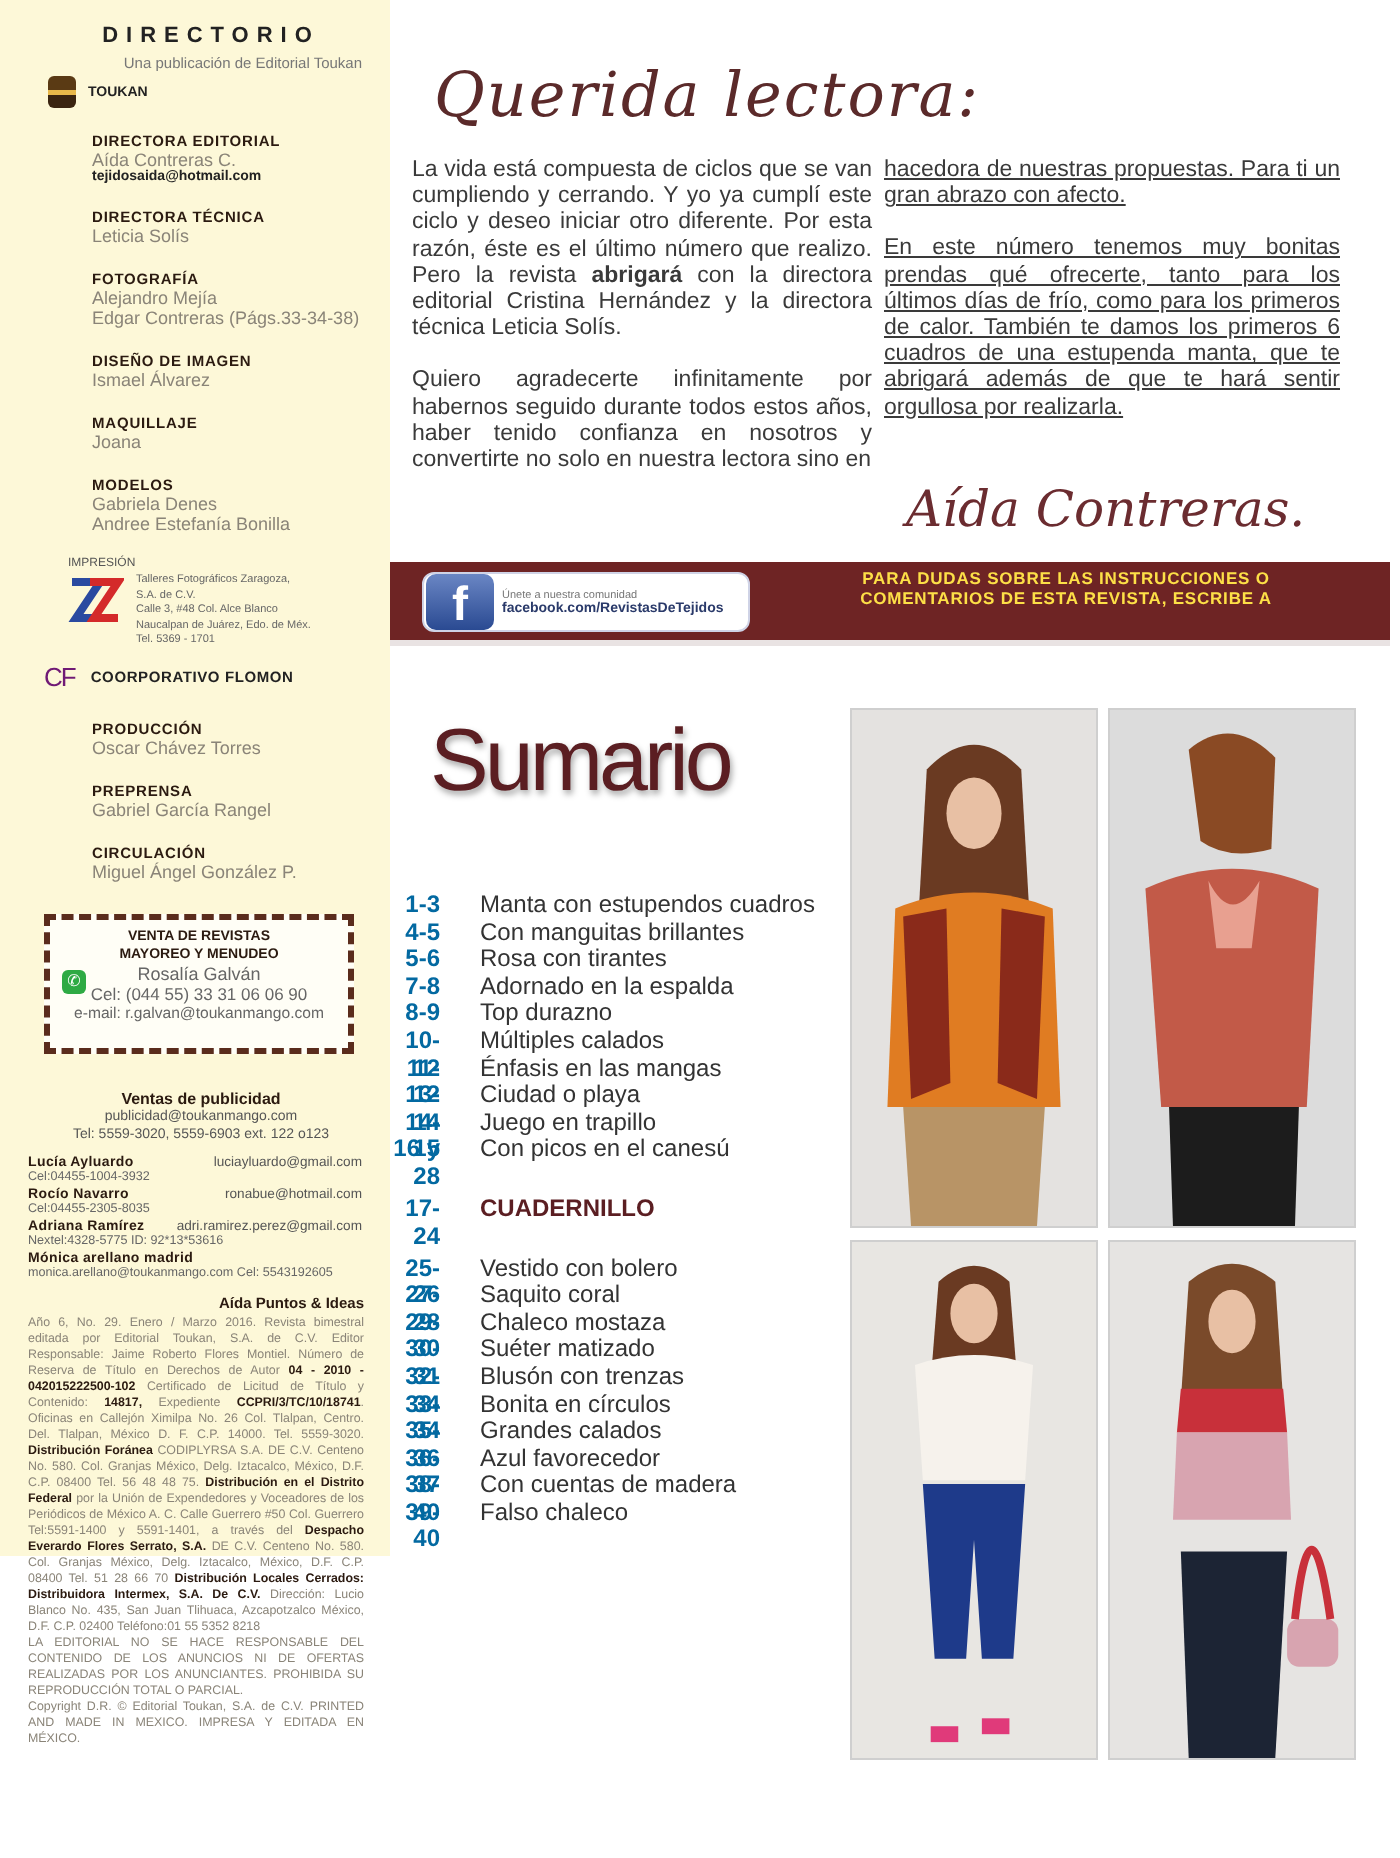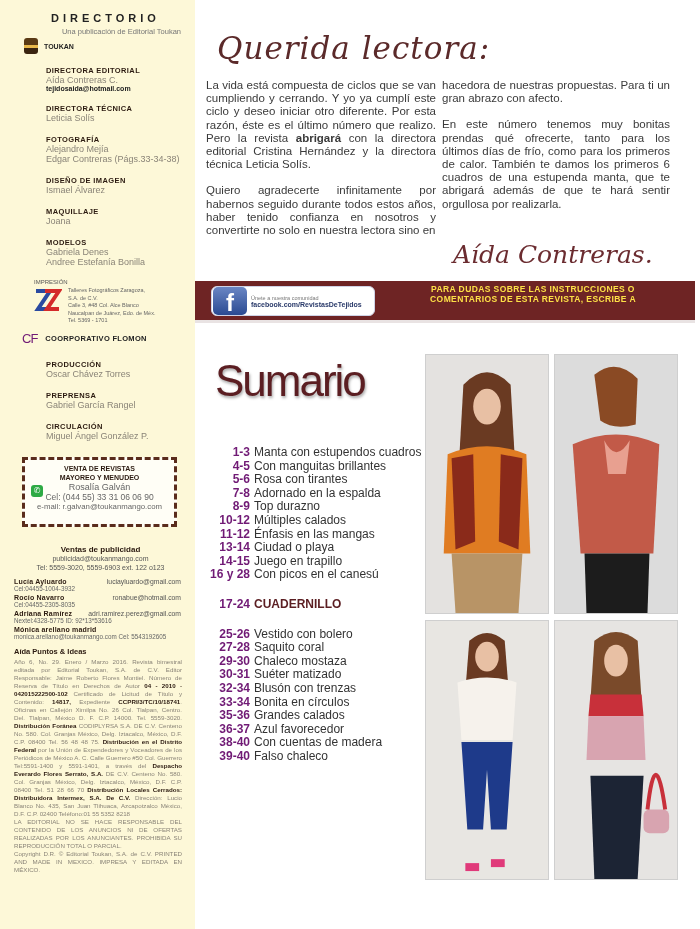--- a/index.html
+++ b/index.html
@@ -1,21 +1,21 @@
 <!DOCTYPE html>
 <html><head>
 <meta charset="utf-8">
 <style>
   * { box-sizing: border-box; margin: 0; padding: 0; }
   html, body { width: 700px; height: 929px; overflow: hidden; background: #ffffff; }
   body { position: relative; font-family: "Liberation Sans", sans-serif; color: #333; }
 
   
   .sidebar {
-    position: absolute; left: 0; top: 0; width: 195px; height: 929px;
+    position: absolute; left: 0; top: 0; width: 195px; height: 778px;
     background: #fdf8d8; padding: 12px 14px 0 20px;
   }
   .dir-title {
     text-align: center; font-weight: bold; font-size: 11px; letter-spacing: 4px;
     color: #222; margin-left: 10px;
   }
   .dir-sub { text-align: right; font-size: 7.5px; color: #777; margin: 3px 0 2px 10px; }
   .toukan-row { display: flex; align-items: center; gap: 6px; margin-left: 4px; }
   .toukan-logo {
     width: 14px; height: 16px; border-radius: 3px;
@@ -55,34 +55,34 @@
 
   .pub { text-align: center; margin-top: 18px; }
   .pub-h { font-size: 8px; font-weight: bold; color: #2b1a10; }
   .pub-l { font-size: 7px; color: #555; line-height: 9px; }
   .contacts { margin-top: 6px; margin-left: -6px; }
   .ct-row { display: flex; justify-content: space-between; font-size: 6.8px; color: #555; }
   .ct-name { font-weight: bold; color: #2b1a10; font-size: 7px; letter-spacing: 0.2px; }
   .ct-sub { font-size: 6.3px; color: #666; line-height: 8px; margin-bottom: 1px; }
 
   .legal { margin-top: 6px; margin-left: -6px; width: 168px; }
-  .legal-h { text-align: left; font-size: 7.5px; font-weight: bold; color: #2b1a10; margin-bottom: 2px; }
+  .legal-h { text-align: right; font-size: 7.5px; font-weight: bold; color: #2b1a10; margin-bottom: 2px; }
   .legal-p { font-size: 6.2px; color: #8a8478; line-height: 8px; text-align: justify; }
   .legal-p b { color: #2b1a10; }
 
   
   .letter { position: absolute; left: 195px; top: 0; width: 505px; height: 275px; background: #fff; }
   .greeting {
     position: absolute; left: 22px; top: 30px;
     font-family: "DejaVu Serif", serif; font-style: italic; font-size: 31px;
     color: #5b2a2a; letter-spacing: 1px;
   }
   .col { position: absolute; top: 79px; width: 230px; font-size: 11.5px; line-height: 13.2px; color: #3a3a3a; text-align: justify; }
   .col.left { left: 11px; }
-  .col.right { left: 247px; width: 228px; }
+  .col.right { left: 247px; width: 228px; text-decoration: underline; }
   .col p { margin-bottom: 13px; }
   .signature {
     position: absolute; left: 258px; top: 240px;
     font-family: "DejaVu Serif", serif; font-style: italic; font-size: 25px; color: #6b2c30;
   }
 
   .banner {
     position: absolute; left: 195px; top: 281px; width: 500px; height: 42px;
     background: #6e2424; border-bottom: 3px solid #e9e3e3;
   }
@@ -102,21 +102,21 @@
   .banner-msg .l { font-size: 8.5px; line-height: 10px; letter-spacing: 0.4px; }
   .banner-msg .mail { font-size: 9px; line-height: 13px; letter-spacing: 0.5px; }
 
   .sumario-title {
     position: absolute; left: 215px; top: 356px; font-size: 44px; color: #5b1e22;
     font-family: "Liberation Sans", sans-serif; letter-spacing: -2px;
     text-shadow: 1px 2px 3px rgba(0,0,0,0.35);
   }
   .toc { position: absolute; left: 195px; top: 446px; width: 230px; }
   .toc-item { display: flex; height: 13.6px; line-height: 13.6px; }
-  .toc-num { width: 59px; text-align: right; font-weight: bold; font-size: 12px; color: #701a75; padding-right: 4px; }
+  .toc-num { width: 45px; text-align: right; font-weight: bold; font-size: 12px; color: #0369a1; padding-right: 20px; }
   .toc-label { font-size: 12px; color: #333; white-space: nowrap; }
   .toc-gap { height: 16px; }
   .toc-item.special .toc-label { font-weight: bold; color: #5b1e22; }
 
   .photos { position: absolute; left: 425px; top: 354px; width: 262px; }
   .photo {
     position: absolute; width: 124px; height: 260px; border: 1px solid #cfcfcf;
     background: #e6e6e6; overflow: hidden;
   }
   .photo svg { width: 100%; height: 100%; display: block; }

